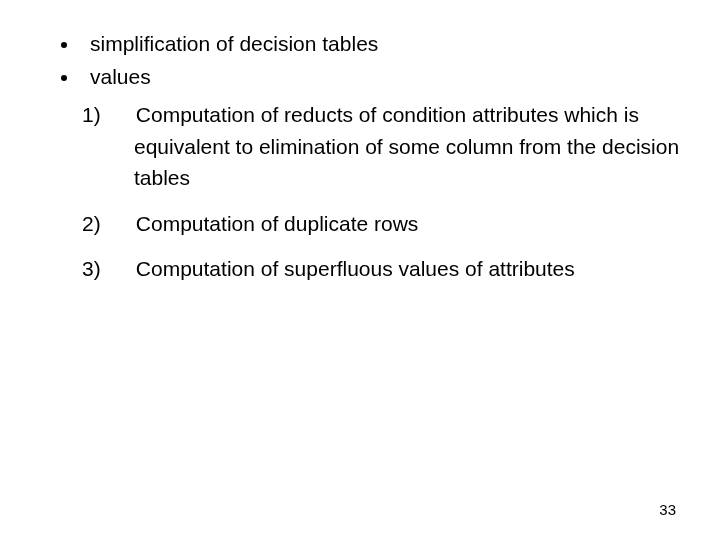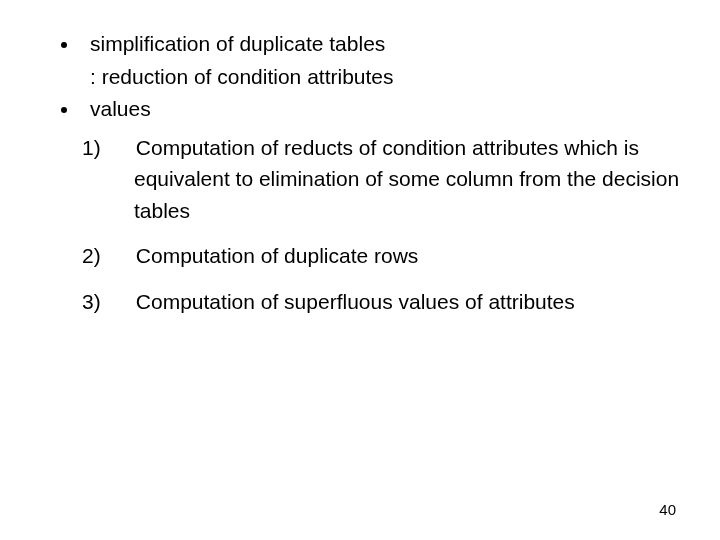--- a/index.html
+++ b/index.html
@@ -58,35 +58,34 @@
     font-size: 15px;
     color: #000;
   }
 </style>
 </head>
 <body>
 
 <div class="slide">
   <ul class="top">
     <li>
-      <span>simplification of duplicate tables</span>
-      <span class="subline">: reduction of condition attributes</span>
+      <span>simplification of decision tables</span>
     </li>
     <li>
       <span>values</span>
       <ol class="steps">
         <li>
           <span class="num">1)</span>
           <span>Computation of reducts of condition attributes which is equivalent to elimination of some column from the decision tables</span>
         </li>
         <li>
           <span class="num">2)</span>
           <span>Computation of duplicate rows</span>
         </li>
         <li>
           <span class="num">3)</span>
           <span>Computation of superfluous values of attributes</span>
         </li>
       </ol>
     </li>
   </ul>
-  <div class="page-num">40</div>
+  <div class="page-num">33</div>
 </div>
 
 </body></html>

